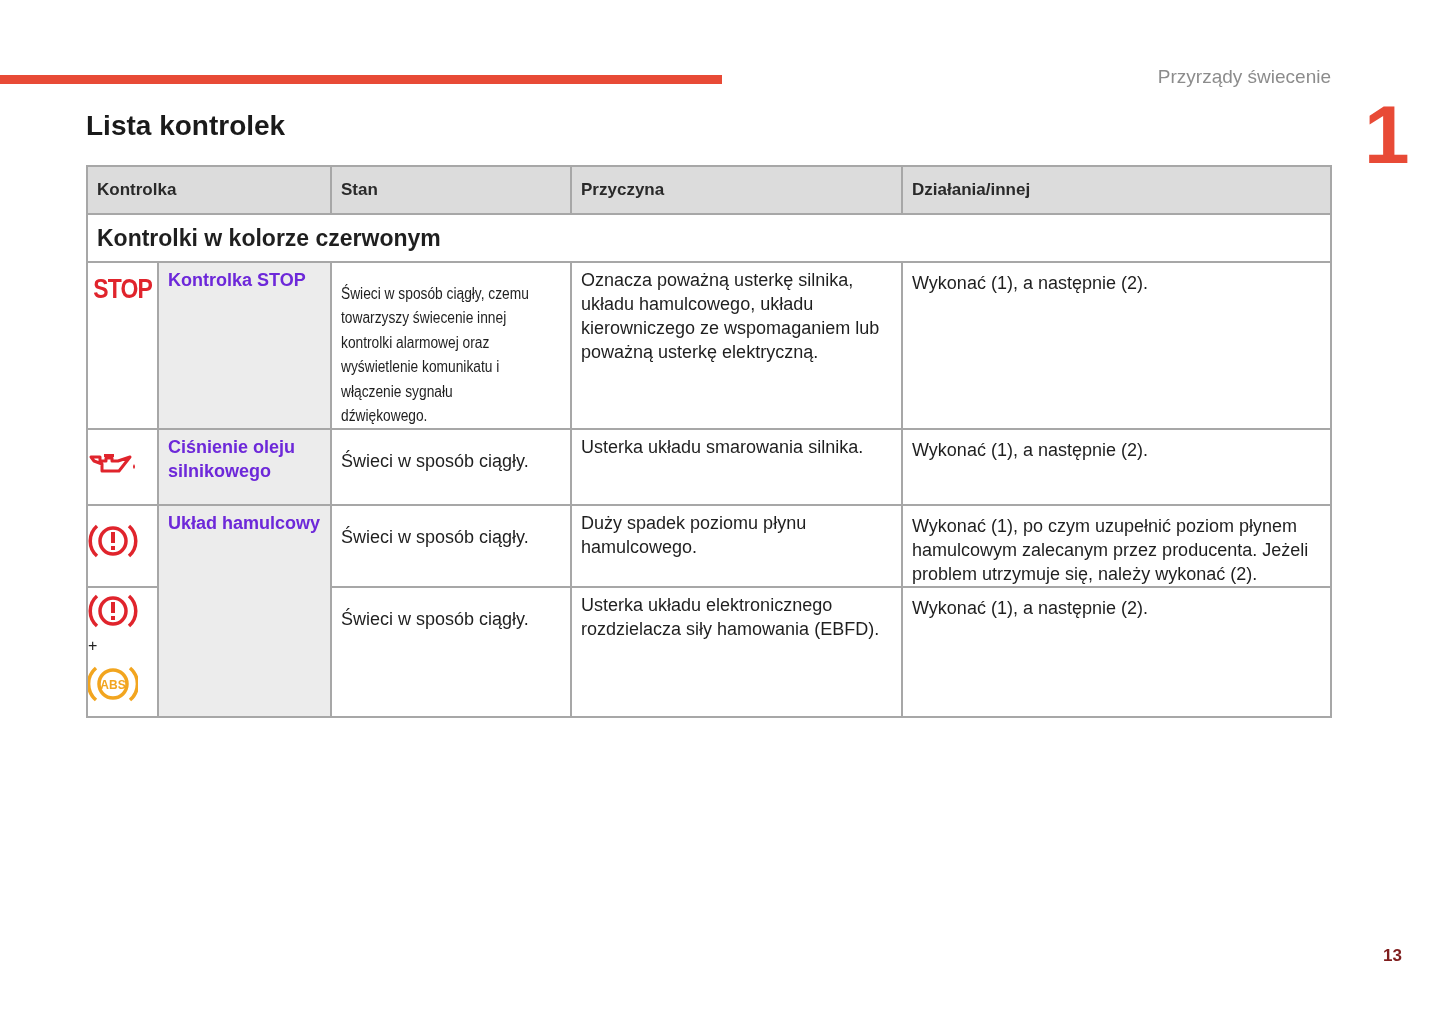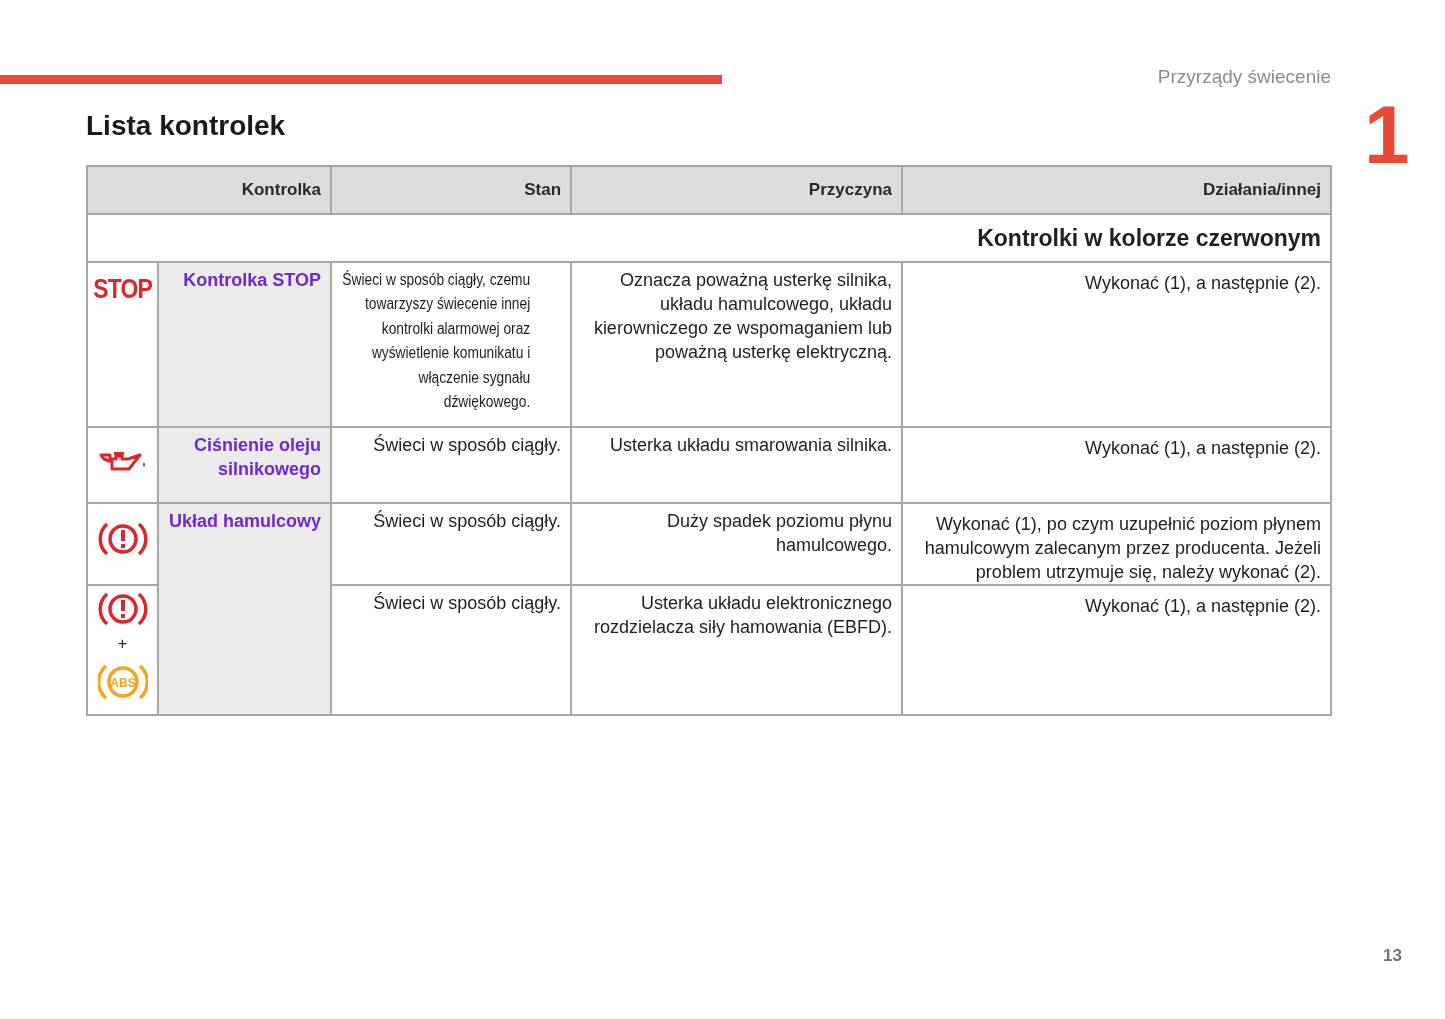--- a/index.html
+++ b/index.html
@@ -1,28 +1,28 @@
 <!DOCTYPE html>
 <html><head>
 <meta charset="utf-8">
 <style>
   html, body { margin: 0; padding: 0; }
   body { width: 1445px; height: 1019px; background: #ffffff; position: relative; overflow: hidden; font-family: "Liberation Sans", sans-serif; color: #1f1f1f; }
   .top-bar { position: absolute; left: 0; top: 75px; width: 722px; height: 9px; background: #e84a36; }
   .section-label { position: absolute; left: 1100px; width: 231px; top: 66px; text-align: right; font-size: 19px; color: #8c8c8c; }
   .chapter-num { position: absolute; left: 1364px; top: 94px; font-size: 82px; font-weight: bold; color: #e84a36; line-height: 1; }
   .page-title { position: absolute; left: 86px; top: 110px; font-size: 28px; font-weight: bold; color: #1a1a1a; margin: 0; }
-  .page-num { position: absolute; left: 1383px; top: 946px; font-size: 17px; font-weight: bold; color: #737373; }
+  .page-num { position: absolute; left: 1383px; top: 946px; font-size: 17px; font-weight: bold; color: #7f1d1d; }
   table { position: absolute; left: 86px; top: 165px; width: 1246px; border-collapse: collapse; }
-  td, th { border: 2px solid #a7a7a7; vertical-align: top; text-align: right; font-size: 18px; line-height: 24px; padding: 0 9px; }
+  td, th { border: 2px solid #a7a7a7; vertical-align: top; text-align: left; font-size: 18px; line-height: 24px; padding: 0 9px; }
   th { background: #dcdcdc; height: 46px; vertical-align: middle; font-weight: bold; color: #2a2a2a; font-size: 17px; }
   .subheader td { font-size: 23px; font-weight: bold; height: 46px; vertical-align: middle; padding-top: 0; }
-  .icon-cell { width: 49px; padding: 0; text-align: center; vertical-align: top; margin-left: 35px; }
+  .icon-cell { width: 49px; padding: 0; vertical-align: top; margin-left: 35px; }
   .name-cell { width: 153px; background: #ececec; font-weight: bold; font-size: 18px; padding-top: 5px; color: #6d28d9; }
-  .state-cell { width: 187px; padding-top: 5px; margin-top: 20px; }
+  .state-cell { width: 187px; padding-top: 19px; margin-top: 20px; }
   .cause-cell { width: 311px; padding-top: 5px; }
   .action-cell { padding-top: 8px; border-radius: 18px; }
   .stop-state { font-family: "Liberation Sans Narrow", "Liberation Sans", sans-serif; font-size: 16px; line-height: 24.4px; transform: scaleX(0.86); transform-origin: left top; width: 220px; }
   .stop-icon { font-weight: bold; color: #e0242c; font-size: 27px; letter-spacing: -1px; display: inline-block; transform: scaleX(0.85); margin-top: 14px; }
   .plus { font-size: 16px; color: #222; line-height: 16px; margin: 0; }
 </style>
 </head>
 <body>
 
 <div class="top-bar"></div>

